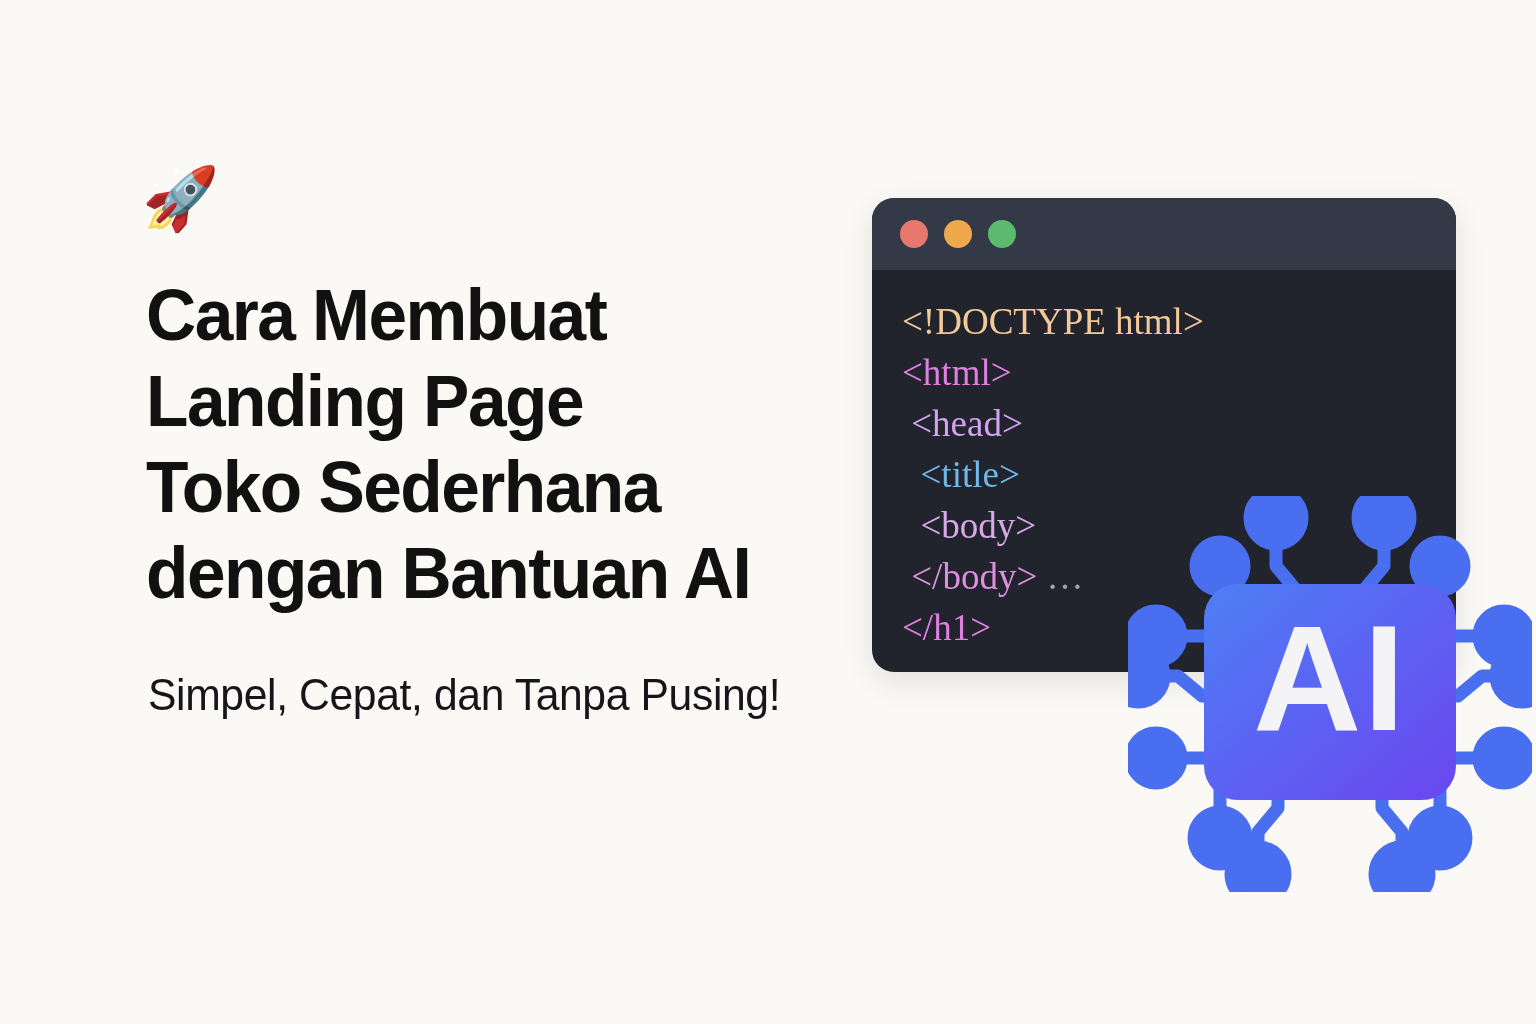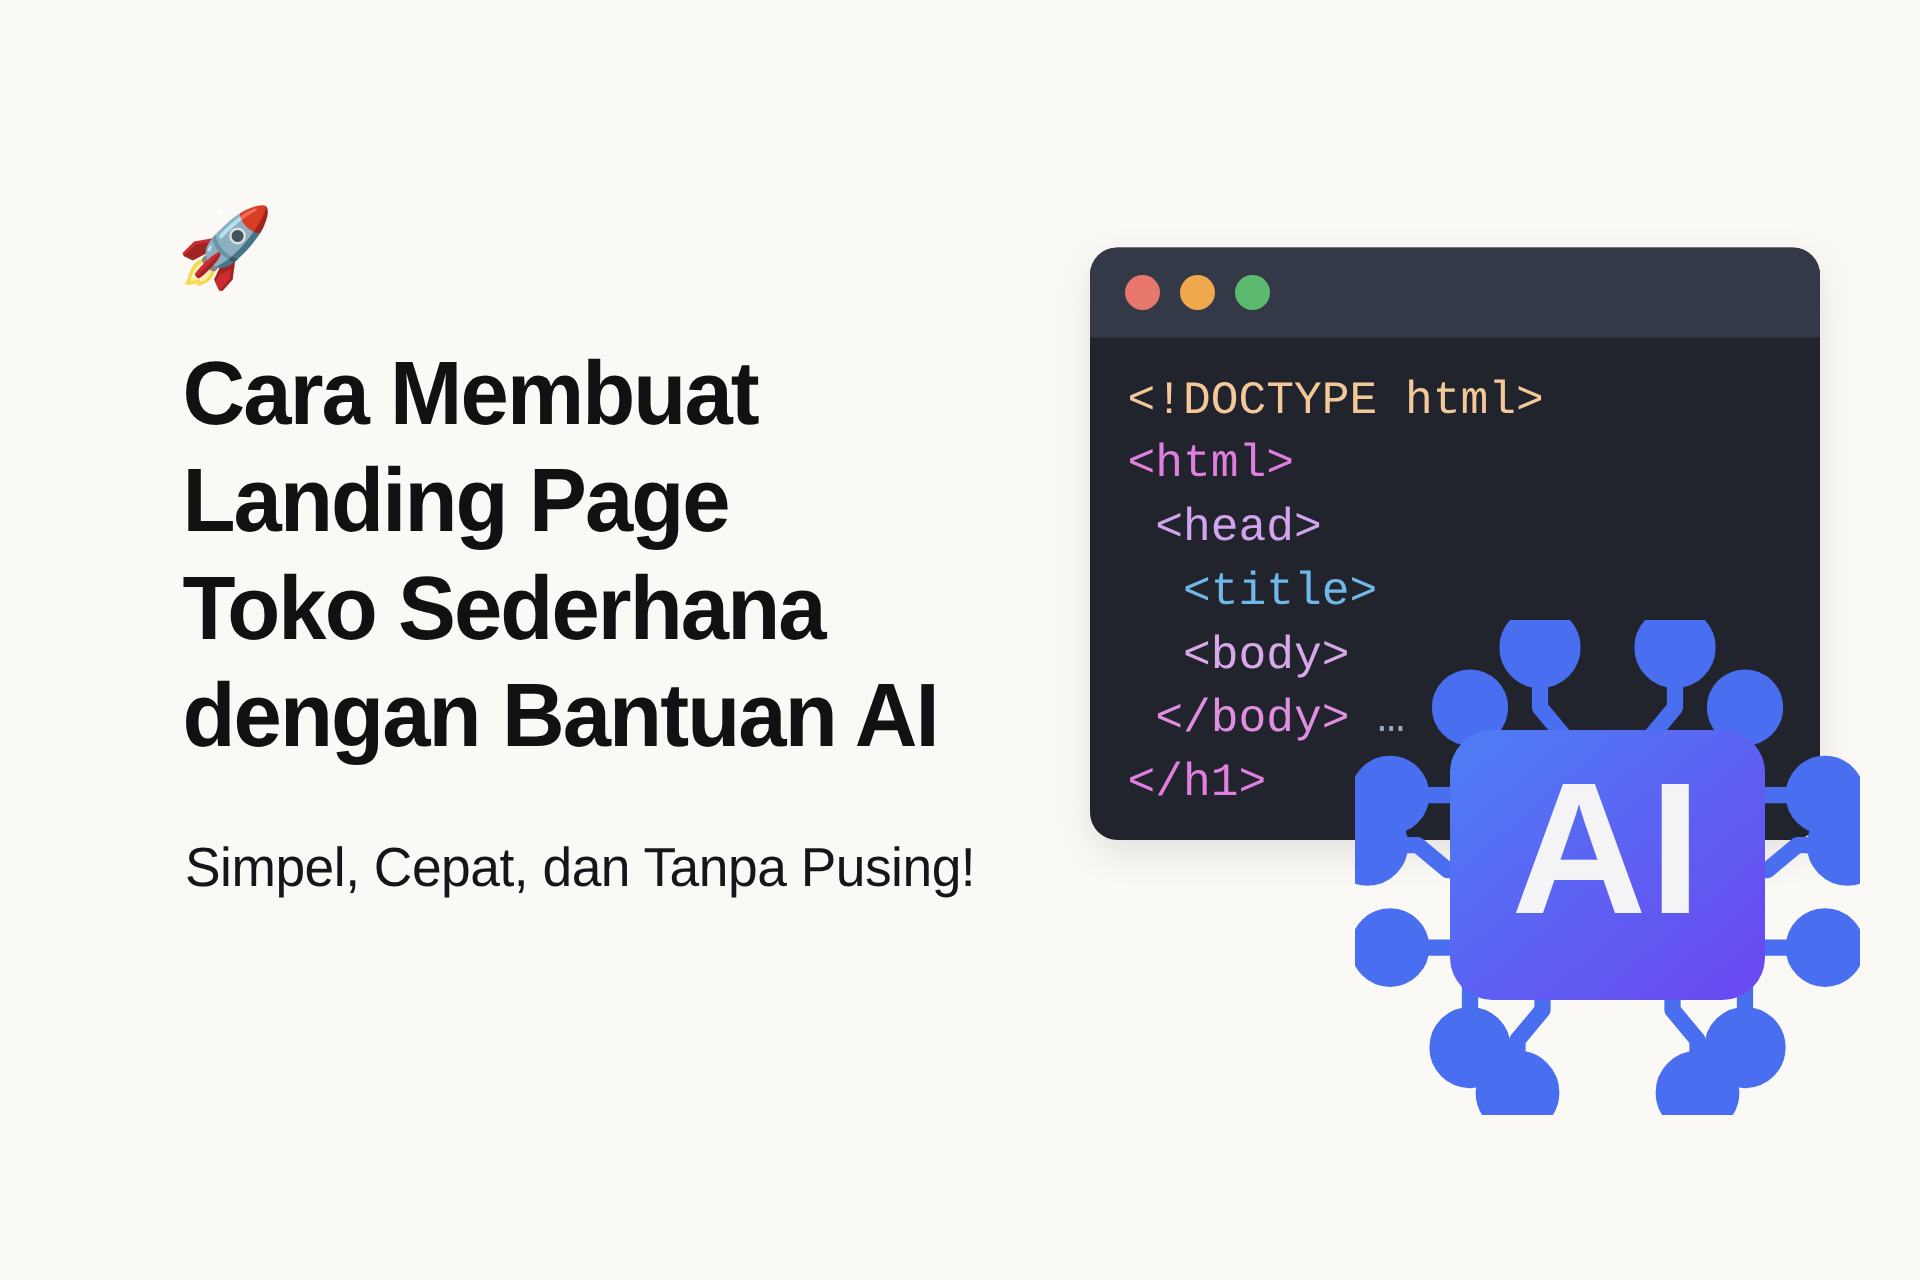--- a/index.html
+++ b/index.html
@@ -98,33 +98,33 @@
   .dot-green  { background: #5cba6e; }
 
   .code-body {
     position: absolute;
     left: 0;
     top: 72px;
     width: 100%;
     height: 402px;
     padding: 26px 0 0 30px;
     box-sizing: border-box;
-    font-family: Liberation Mono, monospace;
+    font-family: Liberation Serif, serif;
     font-size: 37px;
     line-height: 51px;
     font-weight: 500;
     white-space: pre;
   }
   .code-line { display: block; }
   .ellipsis { color: #9aa6b5; }
 
   
   .ai-chip {
     position: absolute;
-    left: 1084px;
+    left: 1128px;
     top: 496px;
     width: 404px;
     height: 396px;
   }
   .ai-chip svg { display: block; width: 100%; height: 100%; }
 </style>
 </head>
 <body style="background: rgb(250, 249, 245);">
 
 <div class="canvas" style="background: rgb(250, 249, 245);">

